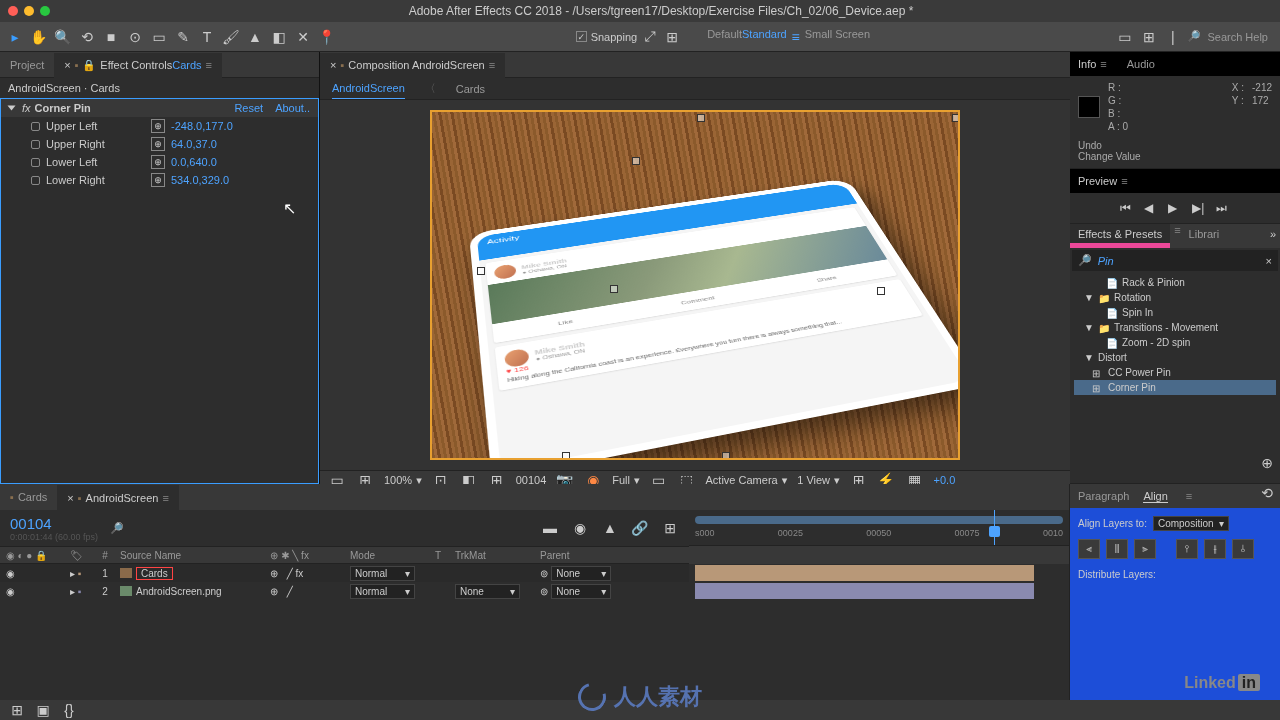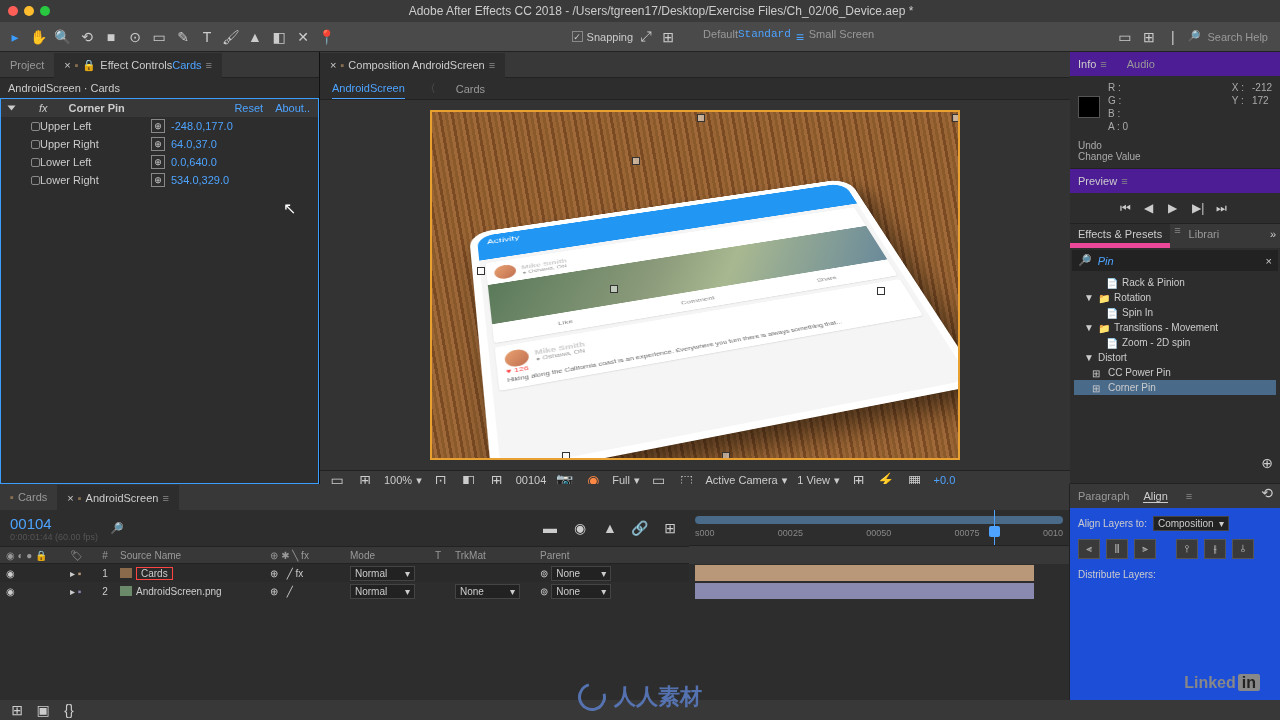--- a/index.html
+++ b/index.html
@@ -8,37 +8,37 @@
 .traffic { display:flex; gap:6px; }
 .dot { width:10px; height:10px; border-radius:50%; }
 .red{background:#ff5f57}.yel{background:#febc2e}.grn{background:#28c840}
 .title-text { flex:1; text-align:center; font-size:12px; color:#ccc; }
 .toolbar { height:30px; background:#4a4a4a; border-bottom:1px solid #222; display:flex; align-items:center; padding:0 6px; gap:10px; }
 .tool-group { display:flex; gap:6px; align-items:center; }
 .tool-icon { width:18px; height:18px; display:flex; align-items:center; justify-content:center; color:#ccc; font-size:14px; cursor:pointer; }
 .tool-icon.active { color:#3a9dff; }
 .snap { display:flex; align-items:center; gap:4px; margin-left:auto; font-size:11px; }
 .workspace-links { display:flex; gap:0; font-size:11px; margin-left:16px; }
-.ws-link { color:#999; } .ws-link.active{ color:#4da3ff;font-family:Liberation Mono, monospace; }
+.ws-link { color:#999; } .ws-link.active{ color:#4da3ff; }
 .search { margin-left:auto; display:flex; align-items:center; gap:6px; padding:2px 6px; font-size:11px; color:#999; }
 .main { display:flex; height:432px; }
 .left-panel { width:320px; background:#2d2d2d; border-right:1px solid #111; display:flex; flex-direction:column; }
 .panel-tabs { height:26px; display:flex; align-items:center; background:#383838; border-bottom:1px solid #222; }
 .tab { padding:0 10px; height:26px; display:flex; align-items:center; font-size:11px; color:#999; cursor:pointer; }
 .tab.active { background:#2d2d2d; color:#ccc; border-bottom:1px solid #2d2d2d; position:relative; top:1px; }
 .menu-icon { margin-left:4px; color:#888; }
 .ec-header { padding:4px 8px; font-size:11px; color:#ccc; background:#2d2d2d; }
 .ec-body { flex:1; background:#2d2d2d; border:1px solid #3a9dff; margin:0; }
 .eff-row { display:flex; align-items:center; padding:3px 8px; font-size:11px; }
-.eff-name { flex:1; display:flex; align-items:center; gap:21px; }
+.eff-name { flex:1; display:flex; align-items:center; gap:4px; }
 .twirl { display:inline-block; width:0; height:0; border-top:4px solid transparent; border-bottom:4px solid transparent; border-left:5px solid #ccc; transform:rotate(90deg); margin-right:4px;}
 .eff-links { display:flex; gap:12px; }
 .eff-links span { color:#4da3ff; cursor:pointer; }
 .prop-row { display:flex; align-items:center; padding:2px 8px 2px 30px; font-size:11px; }
-.prop-name { width:120px; color:#ccc; display:flex; align-items:center; gap:0;}
+.prop-name { width:120px; color:#ccc; display:flex; align-items:center; gap:6px;}
 .sw { width:9px; height:9px; border:1px solid #888; border-radius:2px;}
 .prop-val { color:#4da3ff; cursor:pointer; }
 .cp-ico { width:14px; height:14px; border:1px solid #888; display:inline-flex; align-items:center; justify-content:center; margin-right:6px; font-size:9px;}
 .cursor-arrow { position:absolute; left:283px; top:199px; color:#fff; font-size:16px;}
 .center-panel { flex:1; background:#2a2a2a; display:flex; flex-direction:column; }
 .comp-subtabs { height:26px; background:#2d2d2d; display:flex; align-items:center; padding:0 12px; gap:20px; font-size:11px; border-bottom:1px solid #222;}
 .sub-tab { color:#999; cursor:pointer; padding:4px 0;} .sub-tab.active{ color:#4da3ff; border-bottom:1px solid #4da3ff;}
 .viewer { flex:1; background:#333; display:flex; align-items:center; justify-content:center; padding:10px;}
 .canvas { width:530px; height:350px; border:2px solid #e8a030; position:relative; background:#5a3c20; overflow:hidden;}
 .wood { position:absolute; inset:0; background:repeating-linear-gradient(80deg,#8b5a2b 0 3px,#a0693a 3px 6px,#7a4a22 6px 9px,#9a6535 9px 12px);}
@@ -49,21 +49,21 @@
 .card { background:#fff; margin:6px; border-radius:3px; padding:8px; font-size:9px; box-shadow:0 1px 2px rgba(0,0,0,0.1);}
 .card-user { display:flex; align-items:center; gap:6px;}
 .avatar { width:22px; height:22px; border-radius:50%; background:linear-gradient(135deg,#e8a070,#c07050);}
 .card-img { height:60px; background:linear-gradient(120deg,#5a7a5a 0%,#8a9a7a 40%,#a8b890 60%,#6a8a9a 100%); margin:6px -8px;}
 .card-actions { display:flex; justify-content:space-around; font-size:8px; color:#888; padding-top:4px;}
 .pin-handle { position:absolute; width:8px; height:8px; border:1px solid #333; background:rgba(255,255,255,0.5);}
 .viewer-footer { height:26px; background:#383838; display:flex; align-items:center; padding:0 8px; gap:10px; font-size:11px; color:#ccc; border-top:1px solid #222;}
 .vf-item { display:flex; align-items:center; gap:4px;}
 .right-panel { width:210px; background:#2d2d2d; display:flex; flex-direction:column; }
 .rp-section { border-bottom:1px solid #222; }
-.rp-header { height:24px; display:flex; align-items:center; padding:0 8px; font-size:11px; background:#4c1d95;}
+.rp-header { height:24px; display:flex; align-items:center; padding:0 8px; font-size:11px; background:#000000;}
 .rp-body { padding:6px 8px; font-size:10px; color:#aaa;}
 .info-grid { display:grid; grid-template-columns:auto 1fr auto auto; gap:2px 8px; align-items:center;}
 .color-chip { width:22px; height:22px; background:#000; border:1px solid #555; grid-row:span 4;}
 .preview-ctrl { display:flex; justify-content:center; gap:10px; padding:8px 0;}
 .pc-btn { width:14px; height:14px; color:#ccc; cursor:pointer; font-size:12px;}
 .ep-tabs { display:flex; height:24px; background:#383838; font-size:11px;}
 .ep-tab { padding:4px 8px; color:#999; cursor:pointer;} .ep-tab.active{ background:#2d2d2d; color:#ccc; border-bottom:5px solid #ec4899;}
 .ep-search { display:flex; align-items:center; padding:4px 6px; gap:6px; background:#222; margin:2px;}
 .ep-search input { flex:1; background:transparent; border:none; color:#4da3ff; font-size:11px; outline:none;font-style:italic;}
 .ep-tree { padding:2px 4px; font-size:10px; color:#ccc; max-height:160px; overflow:hidden;}

